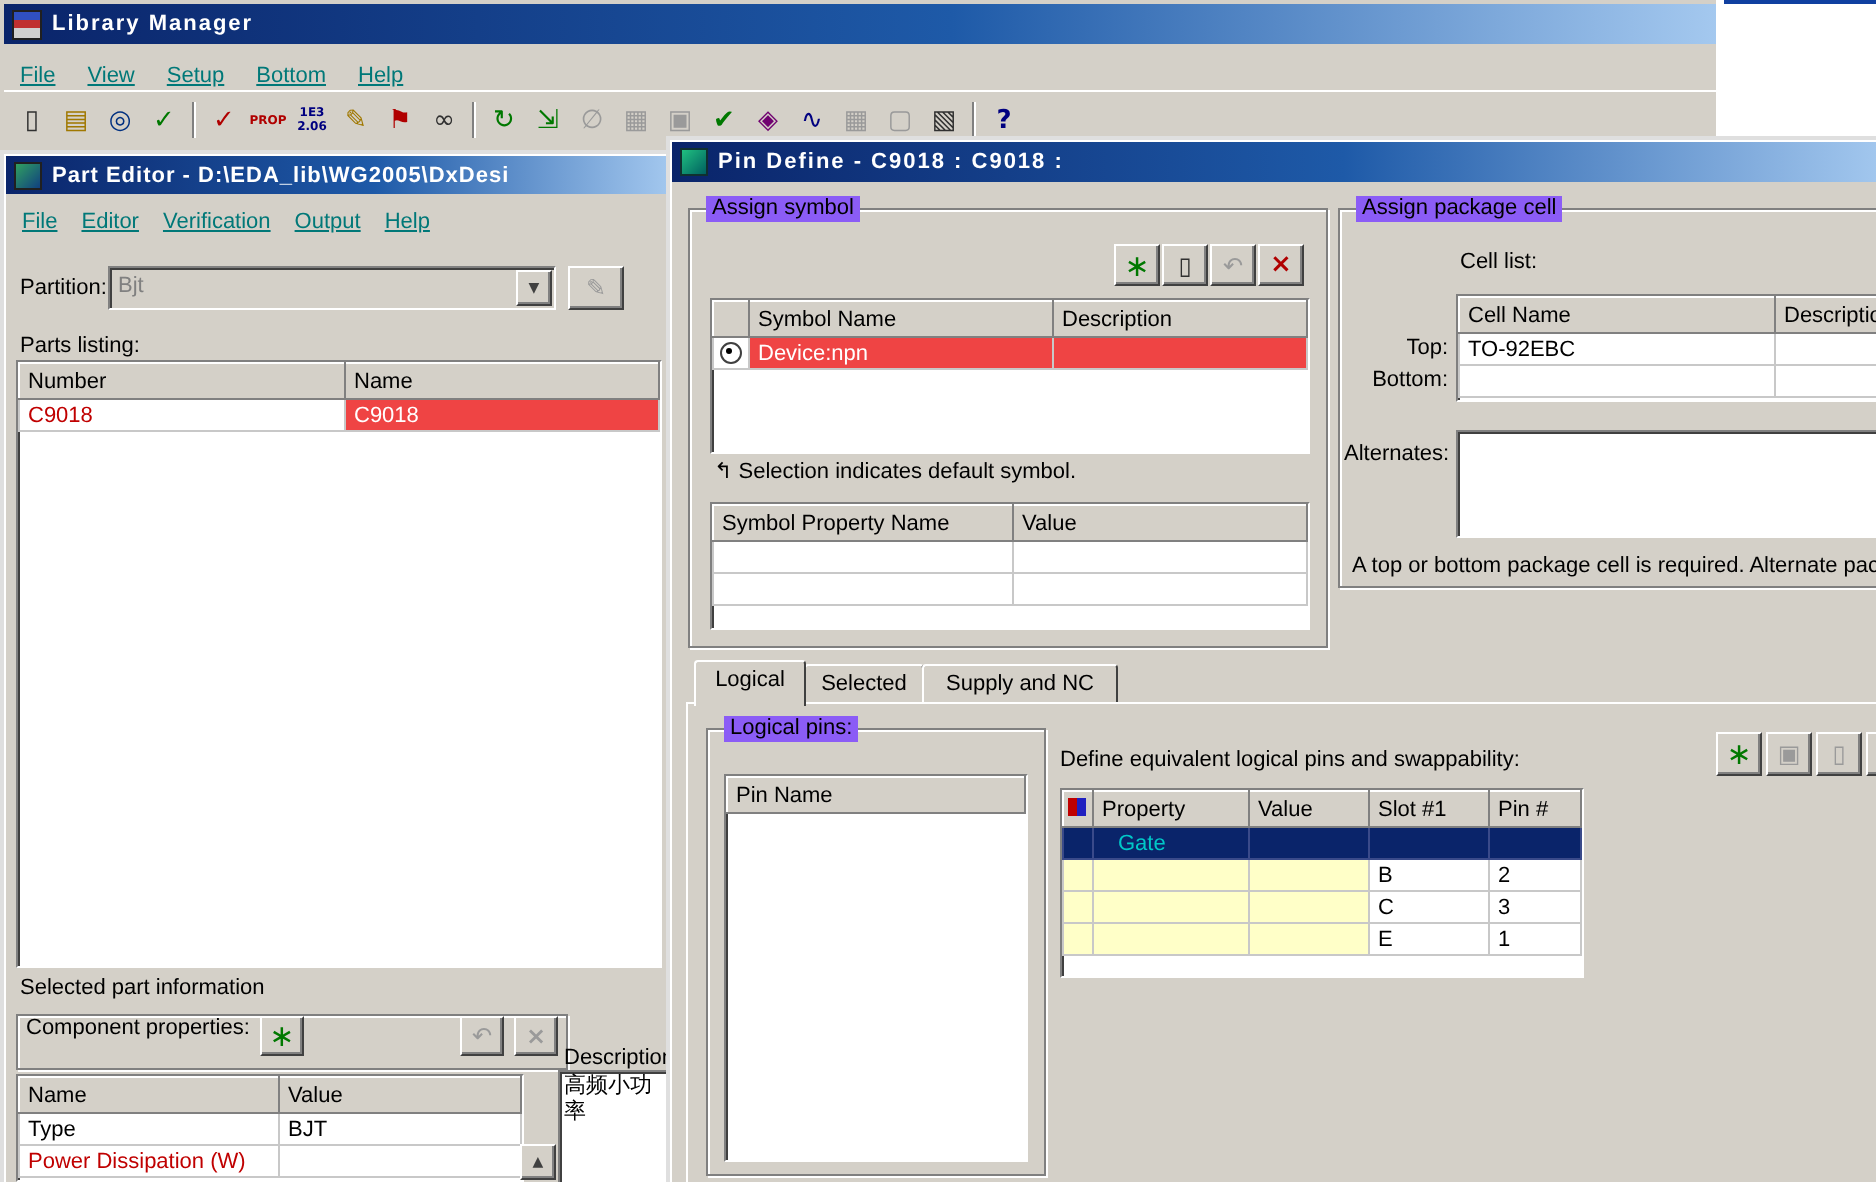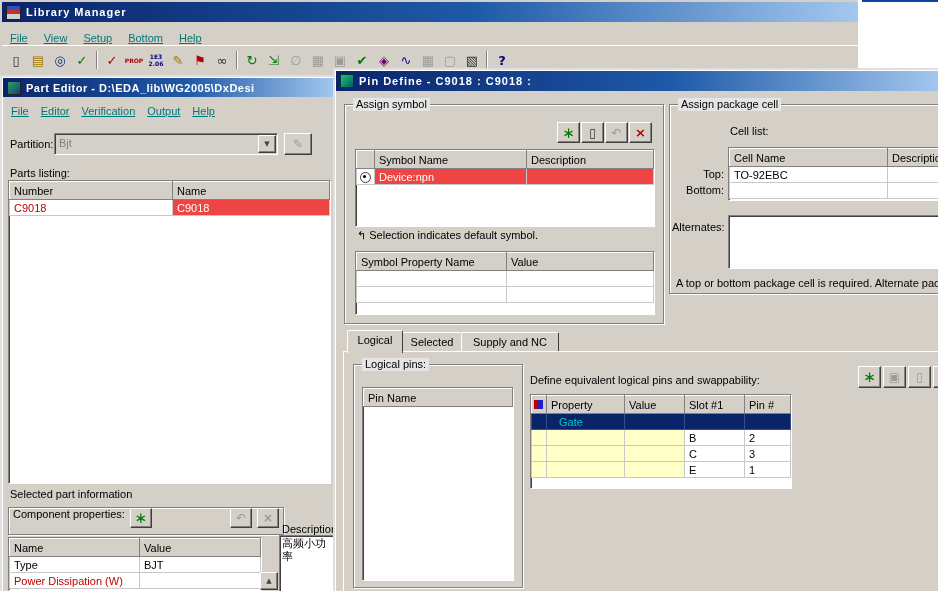--- a/index.html
+++ b/index.html
@@ -16,21 +16,21 @@
   .tbtn{width:22px;height:22px;display:flex;align-items:center;justify-content:center;font-size:13px;flex:0 0 auto;
         font-family:"DejaVu Sans",sans-serif}
   .tsep{width:0;height:18px;border-left:1px solid #808080;border-right:1px solid #fff;margin:0 3px;flex:0 0 auto}
   .tiny{font-size:6px;line-height:7px;font-weight:bold;white-space:pre-line;text-align:center}
   .g-dark{color:#303030}.g-amber{color:#a07800}.g-blue{color:#003080}.g-green{color:#007800}
   .g-red{color:#b00000}.g-gray{color:#9a9a9a}.g-purple{color:#700070}.g-navy{color:#000080}
   .sunk{border:1px solid;border-color:#808080 #fff #fff #808080;box-shadow:inset 1px 1px 0 #404040;background:#fff;overflow:hidden}
   .btn3{background:#d4d0c8;border:1px solid;border-color:#fff #404040 #404040 #fff;box-shadow:inset -1px -1px 0 #808080;
         display:flex;align-items:center;justify-content:center;font-size:12px;font-family:"DejaVu Sans",sans-serif}
   .grp{border:1px solid #808080;box-shadow:1px 1px 0 #fff,inset 1px 1px 0 #fff}
-  .grplabel{position:absolute;top:-7px;left:8px;background:#e5e5e5;padding:0 3px;line-height:13px}
+  .grplabel{position:absolute;top:-7px;left:8px;background:#8b5cf6;padding:0 3px;line-height:13px}
   table{border-collapse:collapse;table-layout:fixed;width:100%}
   th{background:#d4d0c8;border:1px solid;border-color:#fff #808080 #808080 #fff;font-weight:normal;text-align:left;
      padding:1px 4px;height:15px;overflow:hidden;white-space:nowrap}
   td{border:1px solid #c8c8c8;padding:0 4px;height:15px;overflow:hidden;white-space:nowrap}
   .sel{background:#ef4444;color:#fff}
   .redtext{color:#c00000}
   .radio{width:9px;height:9px;border-radius:50%;border:1px solid #404040;background:#fff;display:inline-block;position:relative;vertical-align:middle}
   .radio::after{content:"";position:absolute;left:2px;top:2px;width:3px;height:3px;border-radius:50%;background:#000}
   .swapicon{width:9px;height:9px;background:linear-gradient(90deg,#c00000 50%,#2020c0 50%);display:inline-block}
   .tab{position:absolute;background:#d4d0c8;border:1px solid;border-color:#fff #404040 #d4d0c8 #fff;

